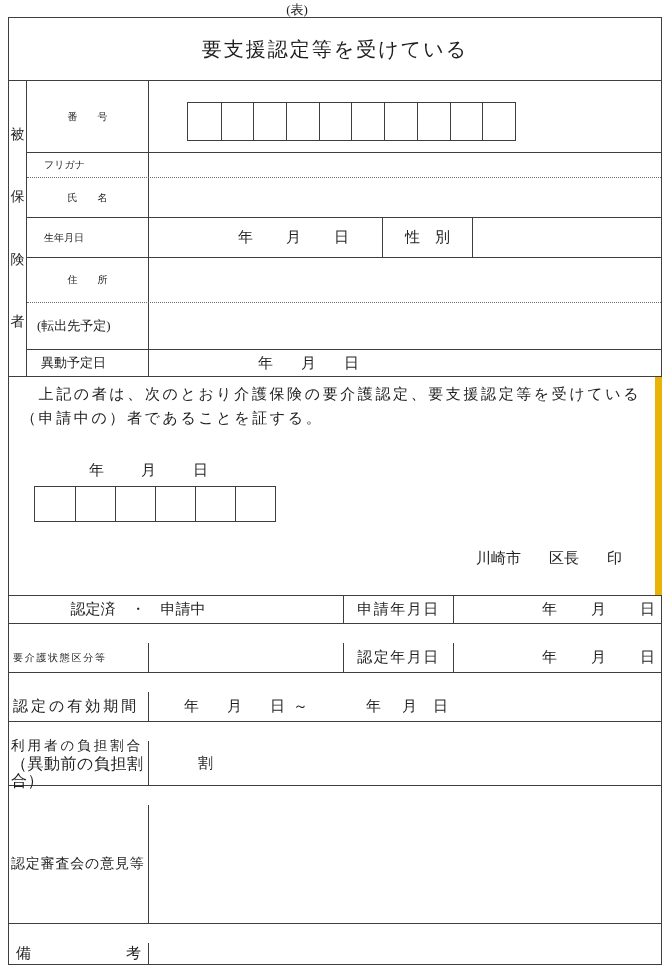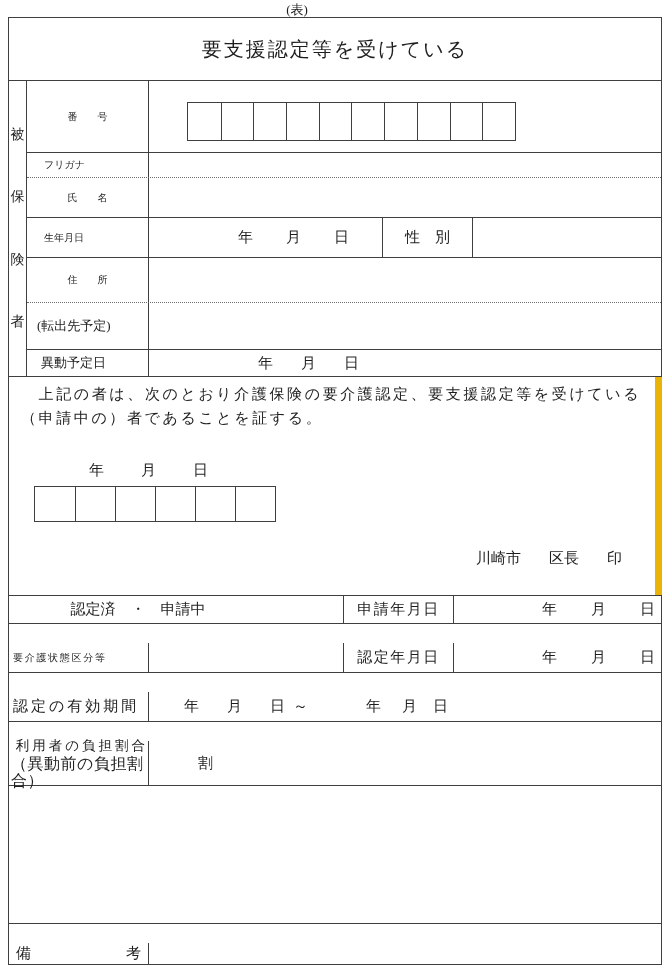--- a/index.html
+++ b/index.html
@@ -67,21 +67,21 @@
   .bcell.last{border-right:none; flex:1;}
   .w335{width:335px}.w110{width:110px}.w140{width:140px}.w195{width:195px}
   .status-merged{justify-content:center; padding-right:76px; font-size:15px;}
   .lbl-c{justify-content:center; font-size:15px; letter-spacing:1.5px;}
   .date-right{justify-content:flex-end; padding-right:6px; gap:34px; font-size:15px;}
   .care-lbl{font-size:10px; letter-spacing:1.7px; padding-left:4px;}
   .period-lbl{font-size:15px; letter-spacing:3px; padding-left:4px;}
   .period-val{font-size:15px; padding-left:35px;}
   .ml8{margin-left:8px}.ml16{margin-left:16px}.ml21{margin-left:21px}
   .ml28{margin-left:28px}.ml58{margin-left:58px}
-  .burden-lbl{flex-direction:column; align-items:flex-end; justify-content:center;
+  .burden-lbl{flex-direction:column; align-items:flex-start; justify-content:center;
     padding-left:2px;}
   .burden-lbl .l1{font-size:13.5px; letter-spacing:3px; line-height:18px;}
   .burden-lbl .l2{font-size:16px; letter-spacing:0.5px; line-height:17px;}
   .burden-val{font-size:15px; padding-left:49px;}
   .opinion-lbl{font-size:14px; letter-spacing:0.8px; padding-left:2px;}
   .remarks-lbl{justify-content:space-between; padding:0 7px; font-size:15px;}
 </style>
 </head>
 <body>
 
@@ -232,20 +232,21 @@
       <div class="bcell w140 burden-lbl">
         <div class="l1">利用者の負担割合</div>
         <div class="l2">（異動前の負担割合）</div>
       </div>
       <div class="bcell last burden-val">
         <span>割</span>
       </div>
     </div>
 
     <div class="brow br5">
+      <div class="bcell w140 opinion-lbl">認定審査会の意見等</div>
       <div class="bcell last"></div>
     </div>
 
     <div class="brow br6">
       <div class="bcell w140 remarks-lbl">
         <span>備</span>
         <span>考</span>
       </div>
       <div class="bcell last"></div>
     </div>

